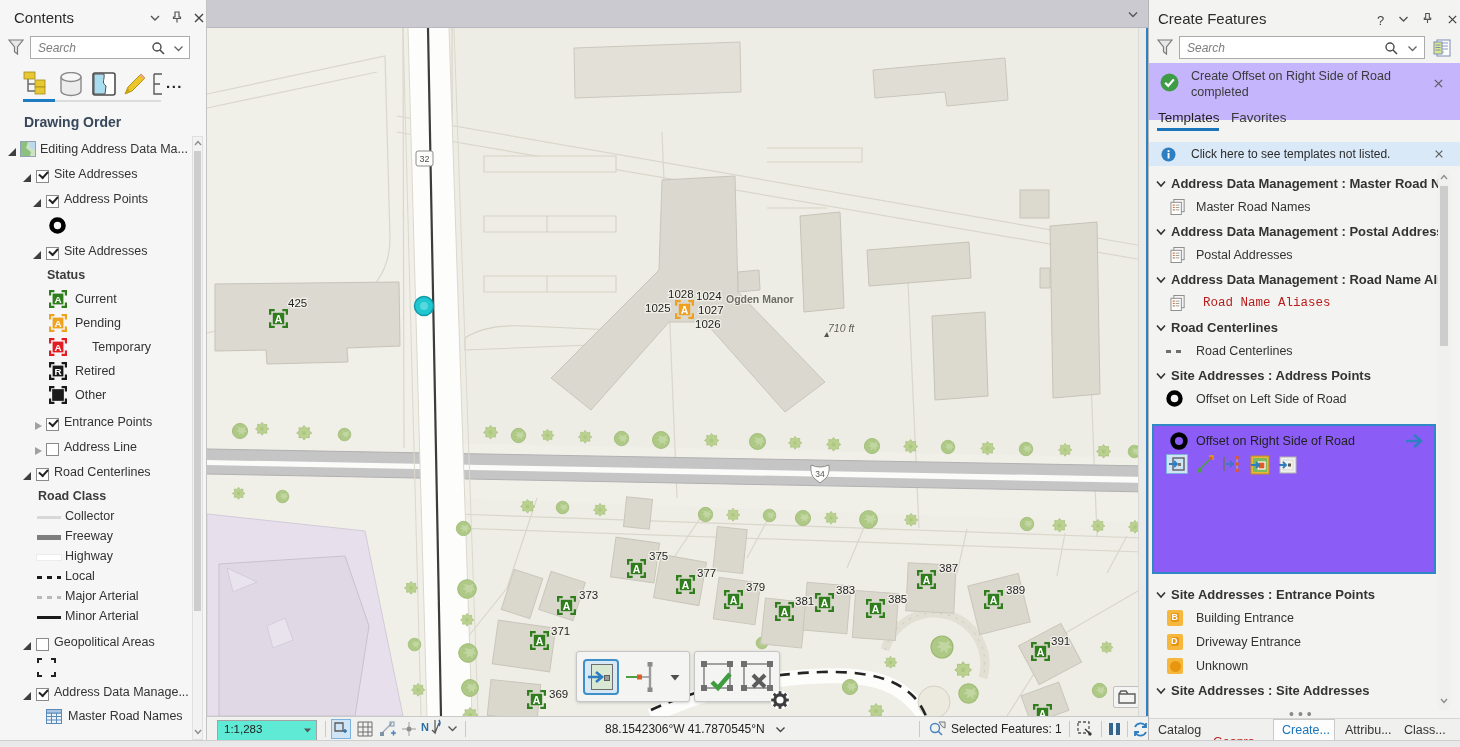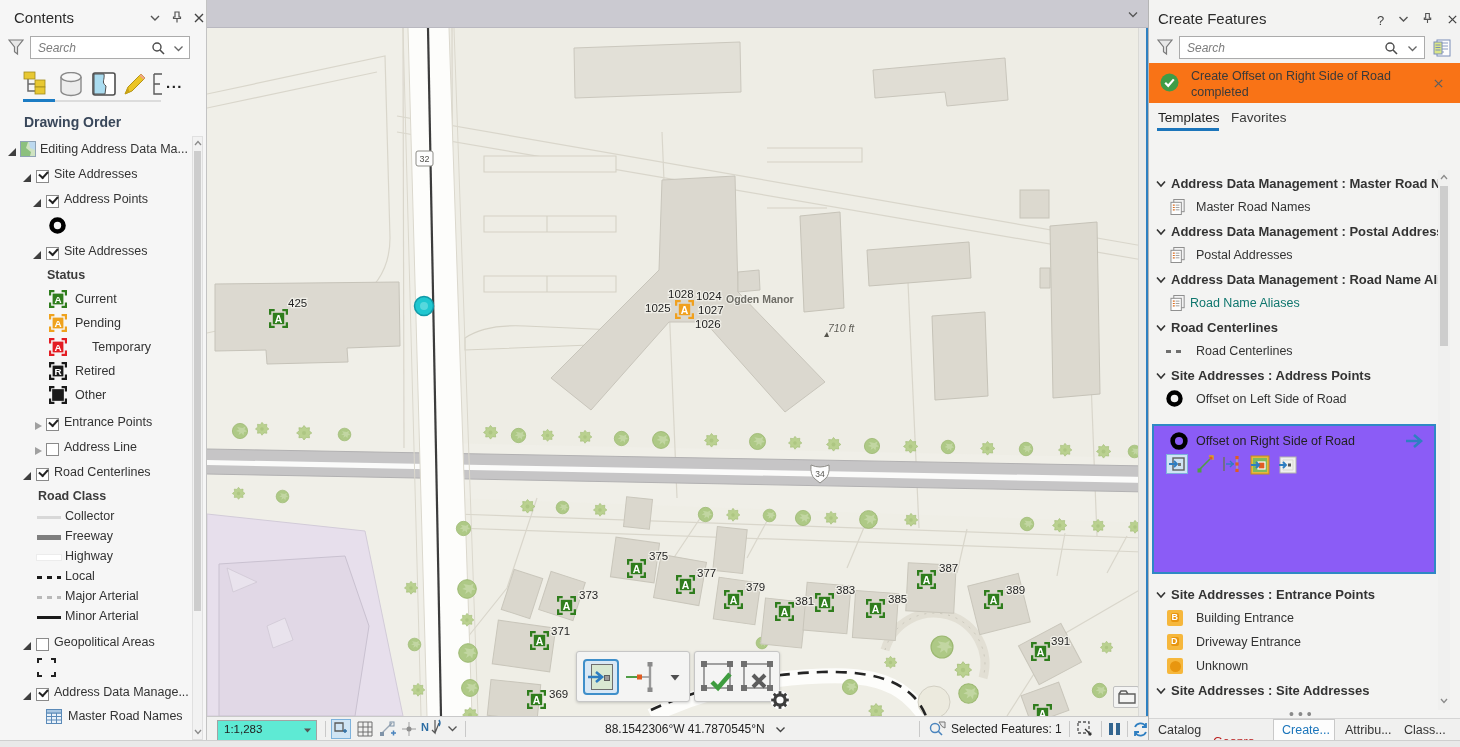--- a/index.html
+++ b/index.html
@@ -688,36 +688,47 @@
         </svg>
     </div>
 
     <svg class="abs" style="left:283px;top:37px;" width="22" height="22" viewBox="0 0 22 22">
         <rect x="5" y="3" width="13" height="16" fill="#fdfdfd" stroke="#7a8eb8"></rect>
         <path d="M7 6 h9 M7 9 h9 M7 12 h9 M7 15 h5" stroke="#8a9cc2" stroke-width="1"></path>
         <rect x="2" y="5" width="8" height="12" fill="#dbe687" stroke="#7a8eb8"></rect>
         <path d="M3.5 8 h5 M3.5 10.5 h5 M3.5 13 h5" stroke="#7a8eb8" stroke-width="1"></path>
       </svg>
 
-    <div class="abs" style="left:0;top:63px;width:312px;height:40px;background:#f97316;padding-left:44px;">
+    <div class="abs" style="left:0;top:63px;width:312px;height:57px;background:#c4b5fd;padding-left:44px;">
       <svg class="abs" style="left:11px;top:10px;" width="19" height="19" viewBox="0 0 19 19">
           <circle cx="9.5" cy="9.5" r="9" fill="#3f9c46"></circle>
           <path d="M5.2 9.8 l3 3 l5.6 -6.4" stroke="#fff" stroke-width="2.2" fill="none"></path>
         </svg>
       <div class="row" style="left:42px;top:6px;font-size:12.5px;color:#3a3a3a;">Create Offset on Right Side of Road</div>
       <div class="row" style="left:42px;top:22px;font-size:12.5px;color:#3a3a3a;">completed</div>
       <svg class="abs" style="left:284px;top:15px;" width="11" height="11" viewBox="0 0 12 12">
           <path d="M2 2 L10 10 M10 2 L2 10" stroke="#5f5f5f" stroke-width="1.4"></path>
         </svg>
     </div>
 
     <div class="row" style="left:9px;top:110px;font-size:13.5px;color:#1f1f1f;">Templates</div>
     <div class="abs" style="left:8px;top:128px;width:62px;height:3px;background:#1b75bb;"></div>
     <div class="row" style="left:82px;top:110px;font-size:13.5px;color:#3a3a3a;">Favorites</div>
 
+    <div class="abs" style="left:0;top:142px;width:312px;height:24px;background:#d9e9f7;">
+      <svg class="abs" style="left:12px;top:5px;" width="15" height="15" viewBox="0 0 15 15">
+          <circle cx="7.5" cy="7.5" r="7" fill="#2e7fc2"></circle>
+          <rect x="6.6" y="6" width="1.9" height="5.5" fill="#fff"></rect>
+          <rect x="6.6" y="3.2" width="1.9" height="1.9" fill="#fff"></rect>
+        </svg>
+      <div class="row" style="left:42px;top:5px;font-size:12px;color:#2b2b2b;">Click here to see templates not listed.</div>
+      <svg class="abs" style="left:285px;top:7px;" width="10" height="10" viewBox="0 0 12 12">
+          <path d="M2 2 L10 10 M10 2 L2 10" stroke="#5f5f5f" stroke-width="1.4"></path>
+        </svg>
+    </div>
 
     <svg class="abs" style="left:7px;top:180px;" width="10" height="8" viewBox="0 0 10 8">
         <path d="M1 1.5 L5 6 L9 1.5" stroke="#333" stroke-width="1.6" fill="none"></path>
       </svg>
     <div class="row" style="left:22px;top:176px;font-size:13px;font-weight:bold;color:#333;">Address Data Management : Master Road N</div>
     <svg class="abs" style="left:21px;top:199px;" width="17" height="16" viewBox="0 0 17 17">
         <use href="#tmpl-ico"></use>
       </svg>
     <div class="row" style="left:47px;top:200px;font-size:12.5px;color:#333;">Master Road Names</div>
 
@@ -730,21 +741,21 @@
       </svg>
     <div class="row" style="left:47px;top:248px;font-size:12.5px;color:#333;">Postal Addresses</div>
 
     <svg class="abs" style="left:7px;top:276px;" width="10" height="8" viewBox="0 0 10 8">
         <path d="M1 1.5 L5 6 L9 1.5" stroke="#333" stroke-width="1.6" fill="none"></path>
       </svg>
     <div class="row" style="left:22px;top:272px;font-size:13px;font-weight:bold;color:#333;">Address Data Management : Road Name Ali</div>
     <svg class="abs" style="left:21px;top:295px;" width="17" height="16" viewBox="0 0 17 17">
         <use href="#tmpl-ico"></use>
       </svg>
-    <div class="row" style="left:41px;top:296px;font-size:12.5px;color:#0f766e;">Road Name Aliases</div>
+    <div class="row" style="left:54px;top:296px;font-size:12.5px;color:#b91c1c;font-family:Liberation Mono, monospace;">Road Name Aliases</div>
 
     <svg class="abs" style="left:7px;top:324px;" width="10" height="8" viewBox="0 0 10 8">
         <path d="M1 1.5 L5 6 L9 1.5" stroke="#333" stroke-width="1.6" fill="none"></path>
       </svg>
     <div class="row" style="left:22px;top:320px;font-size:13px;font-weight:bold;color:#333;">Road Centerlines</div>
     <div class="abs" style="left:17px;top:350px;width:5px;height:3px;background:#6e6e6e;"></div>
     <div class="abs" style="left:27px;top:350px;width:5px;height:3px;background:#6e6e6e;"></div>
     <div class="row" style="left:47px;top:344px;font-size:12.5px;color:#333;">Road Centerlines</div>
 
     <svg class="abs" style="left:7px;top:372px;" width="10" height="8" viewBox="0 0 10 8">

